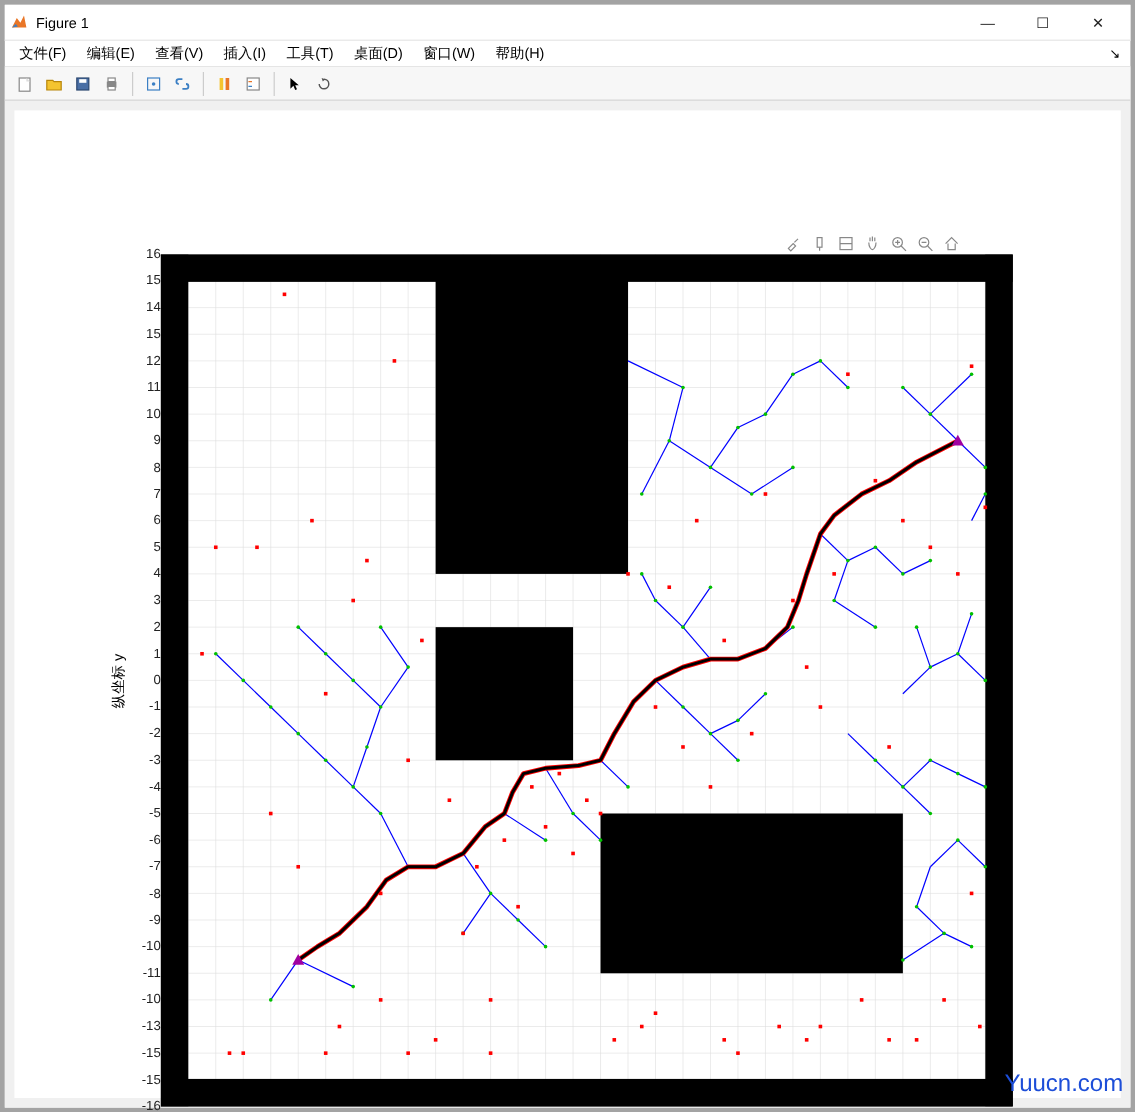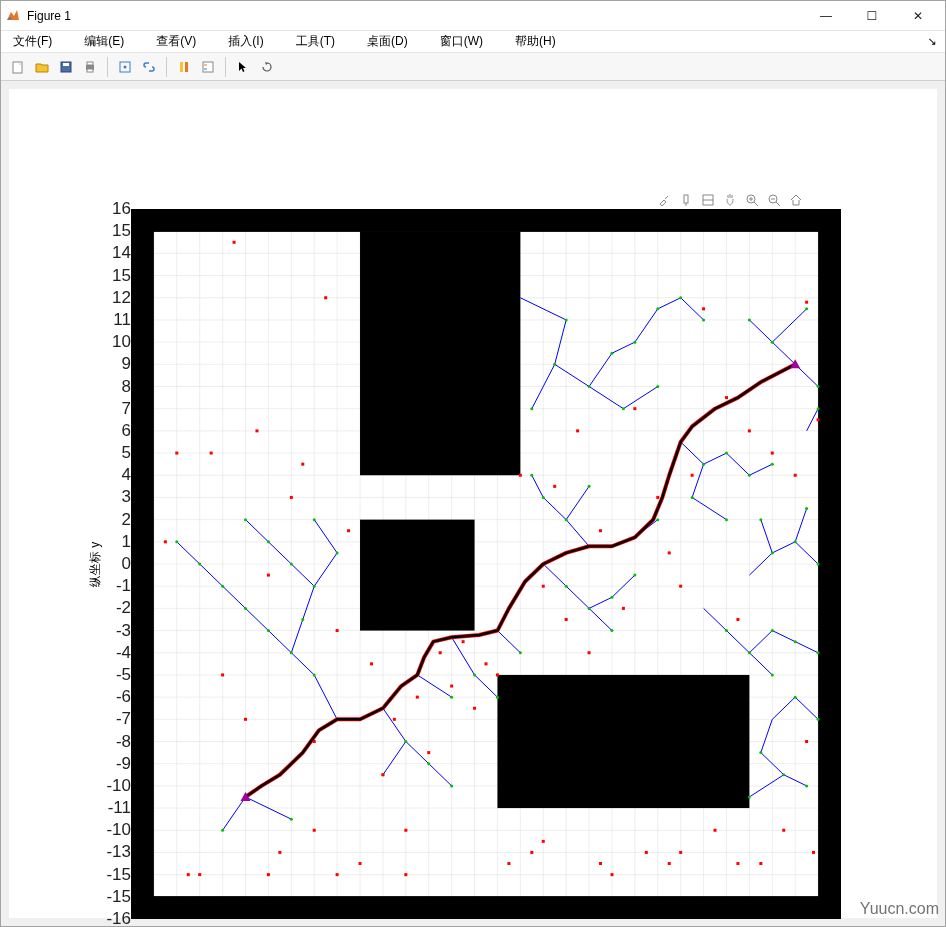--- a/index.html
+++ b/index.html
@@ -1,40 +1,40 @@
 <!DOCTYPE html>
 <html><head>
 <meta charset="utf-8">
 <style>
 * { box-sizing: border-box; margin: 0; padding: 0; }
 body { font-family: "Microsoft YaHei", "Segoe UI", sans-serif; font-size: 12px; background: #f0f0f0; width: 946px; height: 927px; overflow: hidden; }
-.window { width: 946px; height: 927px; background: #fff; border: 1px solid #a3a3a3; display: flex; flex-direction: column; }
+.window { width: 946px; height: 927px; background: #fff; border: 4px solid #a3a3a3; display: flex; flex-direction: column; }
 .titlebar { height: 30px; background: #fff; display: flex; align-items: center; padding: 0 4px; border-bottom: 1px solid #e5e5e5; }
 .titlebar .app-icon { width: 16px; height: 16px; margin-right: 6px; }
 .titlebar .title { flex: 1; font-size: 12px; color: #000; }
 .titlebar .winbtn { width: 46px; height: 30px; display: flex; align-items: center; justify-content: center; cursor: pointer; color: #222; }
-.menubar { height: 22px; display: flex; align-items: center; padding: 2px 6px; gap: 20px; border-bottom: 1px solid #e5e5e5; }
+.menubar { height: 22px; display: flex; align-items: center; padding: 2px 6px; gap: 5px; border-bottom: 1px solid #e5e5e5; }
 .menubar .menuitem { padding: 2px 6px; font-size: 12px; cursor: pointer; }
 .menubar .spacer { flex: 1; }
 .menubar .overflow { width: 14px; text-align: center; cursor: pointer; font-size: 11px; }
 .toolbar { height: 28px; display: flex; align-items: center; padding: 2px 6px; gap: 2px; border-bottom: 1px solid #d0d0d0; background: #f7f7f7; }
 .toolbar .tbtn { width: 22px; height: 22px; display: flex; align-items: center; justify-content: center; cursor: pointer; border: 1px solid transparent; }
 .toolbar .sep { width: 1px; height: 20px; background: #ccc; margin: 0 4px; }
 .canvas-area { flex: 1; background: #f0f0f0; position: relative; padding: 8px; }
 .figure-bg { position: absolute; inset: 8px; background: #fff; }
 .plot-wrap { position: absolute; left: 130px; top: 128px; width: 710px; height: 710px; }
 .plot-title { position: absolute; left: 130px; top: 110px; width: 710px; text-align: center; font-size: 13px; color: #000; }
 .ylabel { position: absolute; left: 86px; top: 128px; height: 710px; width: 18px; display: flex; align-items: center; justify-content: center; }
 .ylabel span { transform: rotate(-90deg); white-space: nowrap; font-size: 12px; }
 .xtick-container { position: absolute; left: 130px; top: 842px; width: 710px; height: 24px; }
 .ytick-container { position: absolute; left: 104px; top: 128px; width: 26px; height: 710px; }
-.ytick { position: absolute; transform: translateY(-50%); font-size: 17px; color: #222; text-align: right; width: 26px; }
+.ytick { position: absolute; transform: translateY(-50%); font-size: 11px; color: #222; text-align: right; width: 26px; }
 .axes-toolbar { position: absolute; right: 140px; top: 110px; display: flex; gap: 4px; }
 .axes-toolbar .abtn { width: 18px; height: 18px; cursor: pointer; color: #888; display: flex; align-items: center; justify-content: center; }
-.watermark { position: absolute; right: 6px; bottom: 8px; font-size: 16px; color: #737373; font-weight: 500; }
+.watermark { position: absolute; right: 6px; bottom: 8px; font-size: 20px; color: #1d4ed8; font-weight: 500; }
 svg.chart { width: 100%; height: 100%; display: block; }
 </style>
 </head>
 <body>
 
 <div class="window">
 
   <div class="titlebar">
     <svg class="app-icon" viewBox="0 0 16 16">
         <path d="M2 12 L6 4 L9 8 L12 2 L14 12 Z" fill="#e97627"></path>

